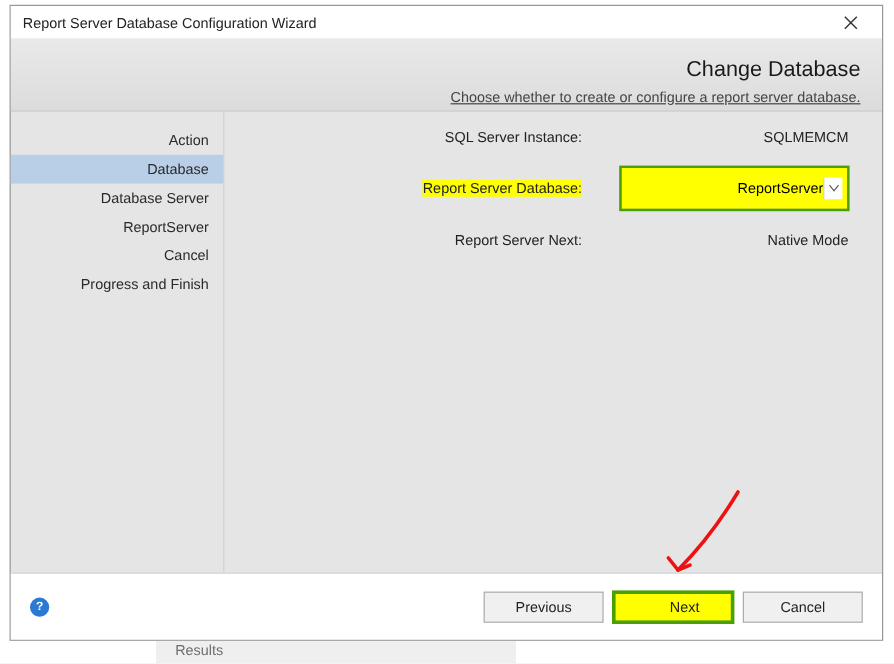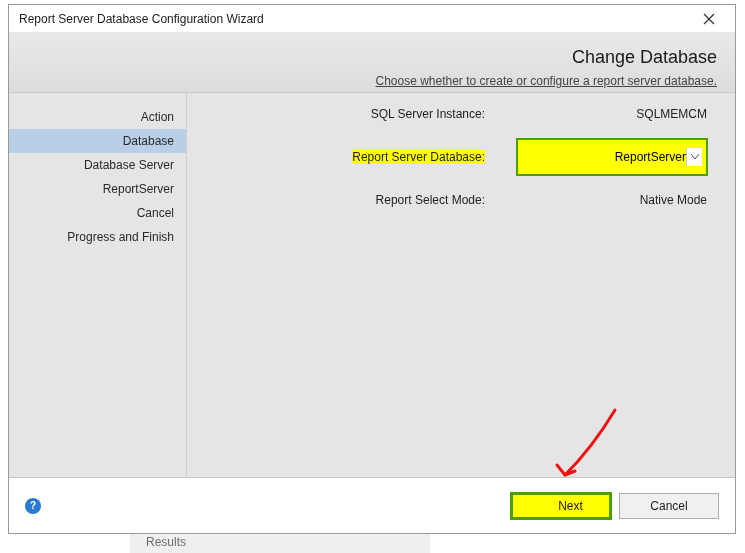--- a/index.html
+++ b/index.html
@@ -239,34 +239,37 @@
               <svg width="8" height="6" viewBox="0 0 8 6">
                   <path d="M0 0 L4 5 L8 0" fill="none" stroke="#555" stroke-width="1"></path>
                 </svg>
             </span>
           </div>
         </div>
       </div>
 
       <div class="form-row">
         <div class="form-label">
-          <span>Report Select Mode:</span>
+          <span>Report Server Next:</span>
         </div>
         <div class="form-value">
           <span>Native Mode</span>
         </div>
       </div>
     </div>
   </div>
 
   <div class="footer">
     <div class="help-icon">
       <span>?</span>
     </div>
     <div class="spacer"></div>
+    <div class="btn">
+      <span>Previous</span>
+    </div>
     <div class="btn btn-next">
       <span>Next</span>
     </div>
     <div class="btn">
       <span>Cancel</span>
     </div>
   </div>
 </div>
 
 <svg class="annot" viewBox="0 0 90 85">

